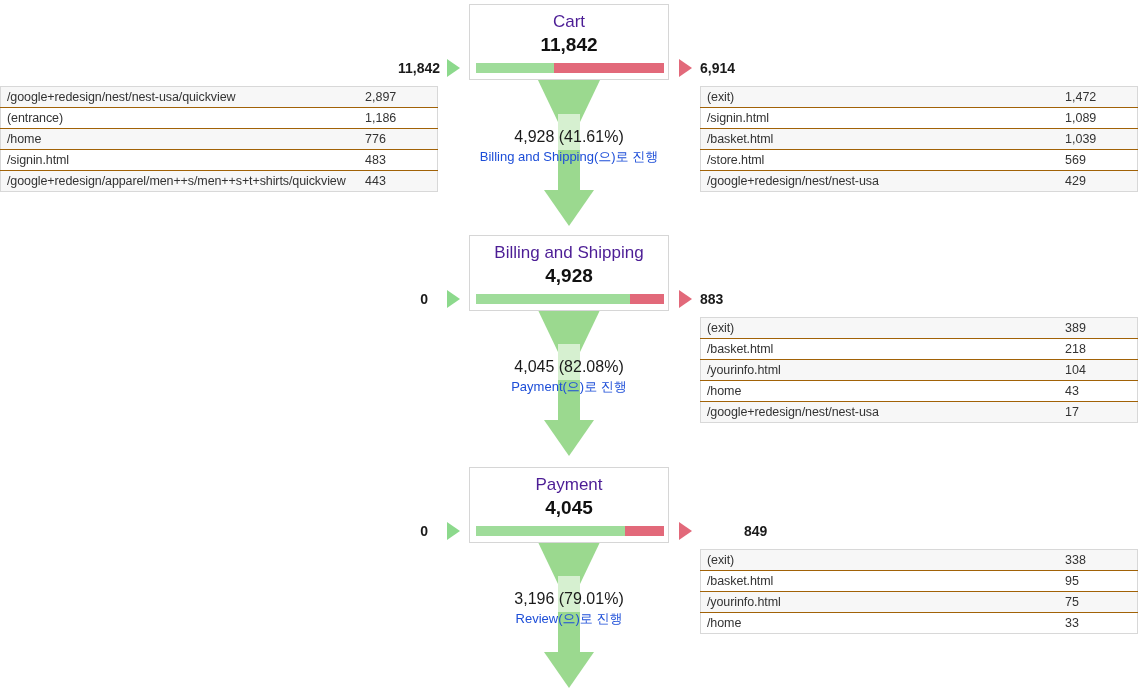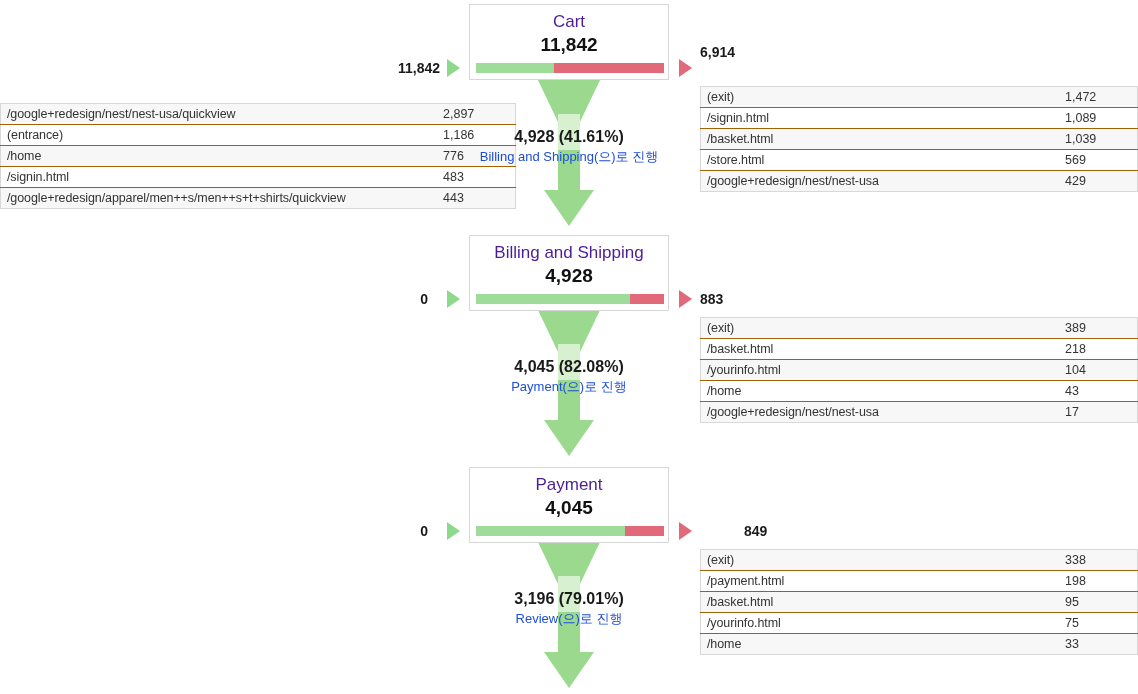--- a/index.html
+++ b/index.html
@@ -109,21 +109,21 @@
 
   .flow-label {
     position: absolute;
     text-align: center;
     width: 300px;
     z-index: 6;
     pointer-events: none;
   }
   .flow-value {
     font-size: 16px;
-    font-weight: bold;
+    font-weight: normal;
     color: #1a1a1a;
     line-height: 20px;
   }
   .flow-caption {
     font-size: 13px;
     color: #1d4ed8;
     line-height: 18px;
     margin-top: 1px;
   }
 </style>
@@ -136,23 +136,23 @@
 <div class="stage-box" style="left: 469px; top: 4px;">
   <div class="stage-title">Cart</div>
   <div class="stage-value">11,842</div>
   <div class="stage-bar">
     <div class="bar-green" style="width:41.61%"></div>
     <div class="bar-red" style="width:58.39%"></div>
   </div>
 </div>
 
 <div class="tri tri-red" style="left: 679px; top: 59px;"></div>
-<div class="side-label" style="left: 700px; top: 44px;">6,914</div>
-
-<table class="pages-table" style="left: 0px; top: 103px; width: 516px;">
+<div class="side-label" style="left: 700px; top: 60px;">6,914</div>
+
+<table class="pages-table" style="left: 0px; top: 86px; width: 438px;">
   <tbody>
     <tr>
       <td class="page">/google+redesign/nest/nest-usa/quickview</td>
       <td class="cnt">2,897</td>
     </tr>
     <tr>
       <td class="page">(entrance)</td>
       <td class="cnt">1,186</td>
     </tr>
     <tr>
@@ -276,24 +276,20 @@
 <div class="tri tri-red" style="left: 679px; top: 522px;"></div>
 <div class="side-label" style="left: 700px; top: 523px; padding-left: 44px;">849</div>
 
 <table class="pages-table" style="left: 700px; top: 549px; width: 438px;">
   <tbody>
     <tr>
       <td class="page">(exit)</td>
       <td class="cnt">338</td>
     </tr>
     <tr>
-      <td class="page">/payment.html</td>
-      <td class="cnt">198</td>
-    </tr>
-    <tr>
       <td class="page">/basket.html</td>
       <td class="cnt">95</td>
     </tr>
     <tr>
       <td class="page">/yourinfo.html</td>
       <td class="cnt">75</td>
     </tr>
     <tr>
       <td class="page">/home</td>
       <td class="cnt">33</td>

